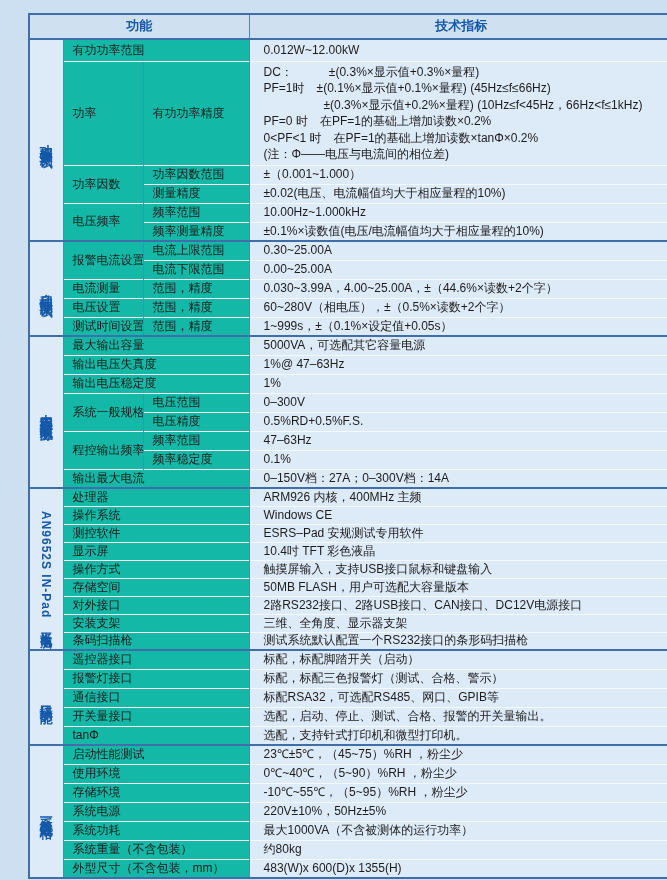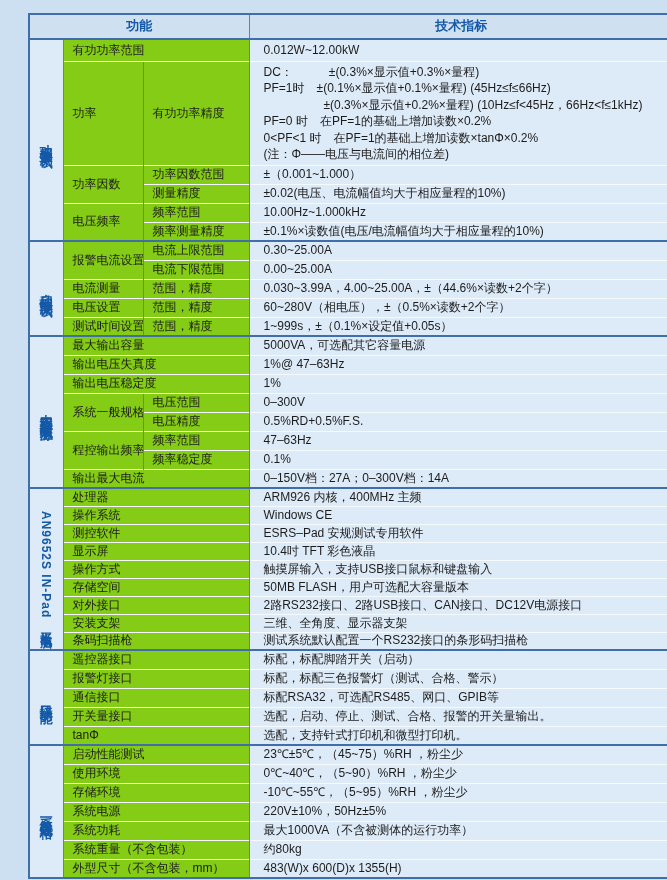--- a/index.html
+++ b/index.html
@@ -49,21 +49,21 @@
     color:#1459a8;
     font-weight:bold;
     font-size:13px;
     letter-spacing:2px;
     text-align:center;
     padding:2px 0;
     white-space:normal;
     line-height:1;
   }
   td.vlabel.small{font-size:12px;letter-spacing:1px;}
-  td.nm{background:#84cc16;}
+  td.nm{background:#14b8a6;}
   td.val{padding-left:14px;}
   td.multi{line-height:16.5px;padding-top:2px;padding-bottom:2px;}
   td.multi div{white-space:pre;}
 </style>
 </head>
 <body>
 
 <div class="page">
 <table class="spec">
 <colgroup>

